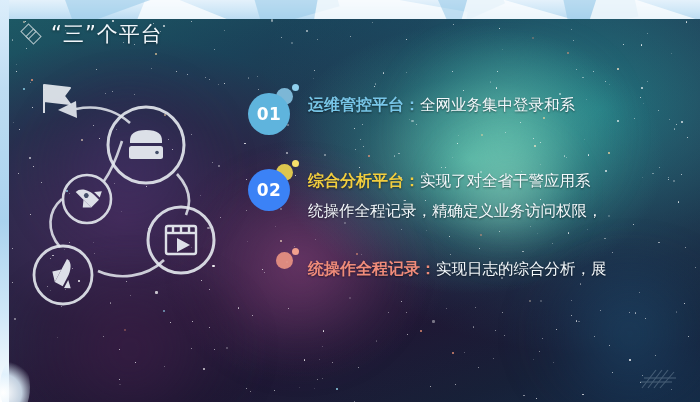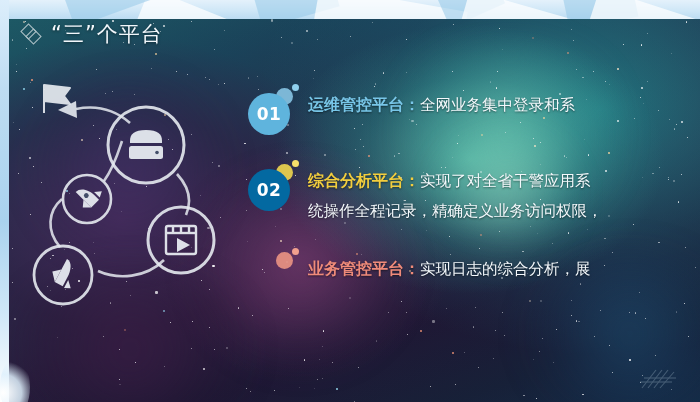--- a/index.html
+++ b/index.html
@@ -664,38 +664,38 @@
         <div class="line">
           <span class="lead lead-1">运维管控平台：</span><span>全网业务集中登录和系</span>
         </div>
       </div>
     </div>
 
     <div class="item item-2">
       <div class="badge-wrap">
         <div class="badge-dot" style="background:#f7e06a;"></div>
         <div class="badge-mid" style="background:#f5dc4f;"></div>
-        <div class="badge-main" style="background:#0369a1;">02</div>
+        <div class="badge-main" style="background:#3b82f6;">02</div>
       </div>
       <div class="text-block">
         <div class="line">
           <span class="lead lead-2">综合分析平台：</span><span>实现了对全省干警应用系</span>
         </div>
         <div class="line">统操作全程记录，精确定义业务访问权限，</div>
       </div>
     </div>
 
     <div class="item item-3">
       <div class="badge-wrap">
         <div class="badge-dot" style="background:#f2a08e;"></div>
         <div class="badge-mid" style="background:#ef9684;"></div>
       </div>
       <div class="text-block">
         <div class="line">
-          <span class="lead lead-3">业务管控平台：</span><span>实现日志的综合分析，展</span>
+          <span class="lead lead-3">统操作全程记录：</span><span>实现日志的综合分析，展</span>
         </div>
       </div>
     </div>
 
   </div>
 
   <div class="watermark">
     <svg width="46" height="26" viewBox="0 0 46 26">
       <g stroke="#cfe3ef" stroke-width="1.1" fill="none">
         <path d="M4,22 L18,4"></path>

